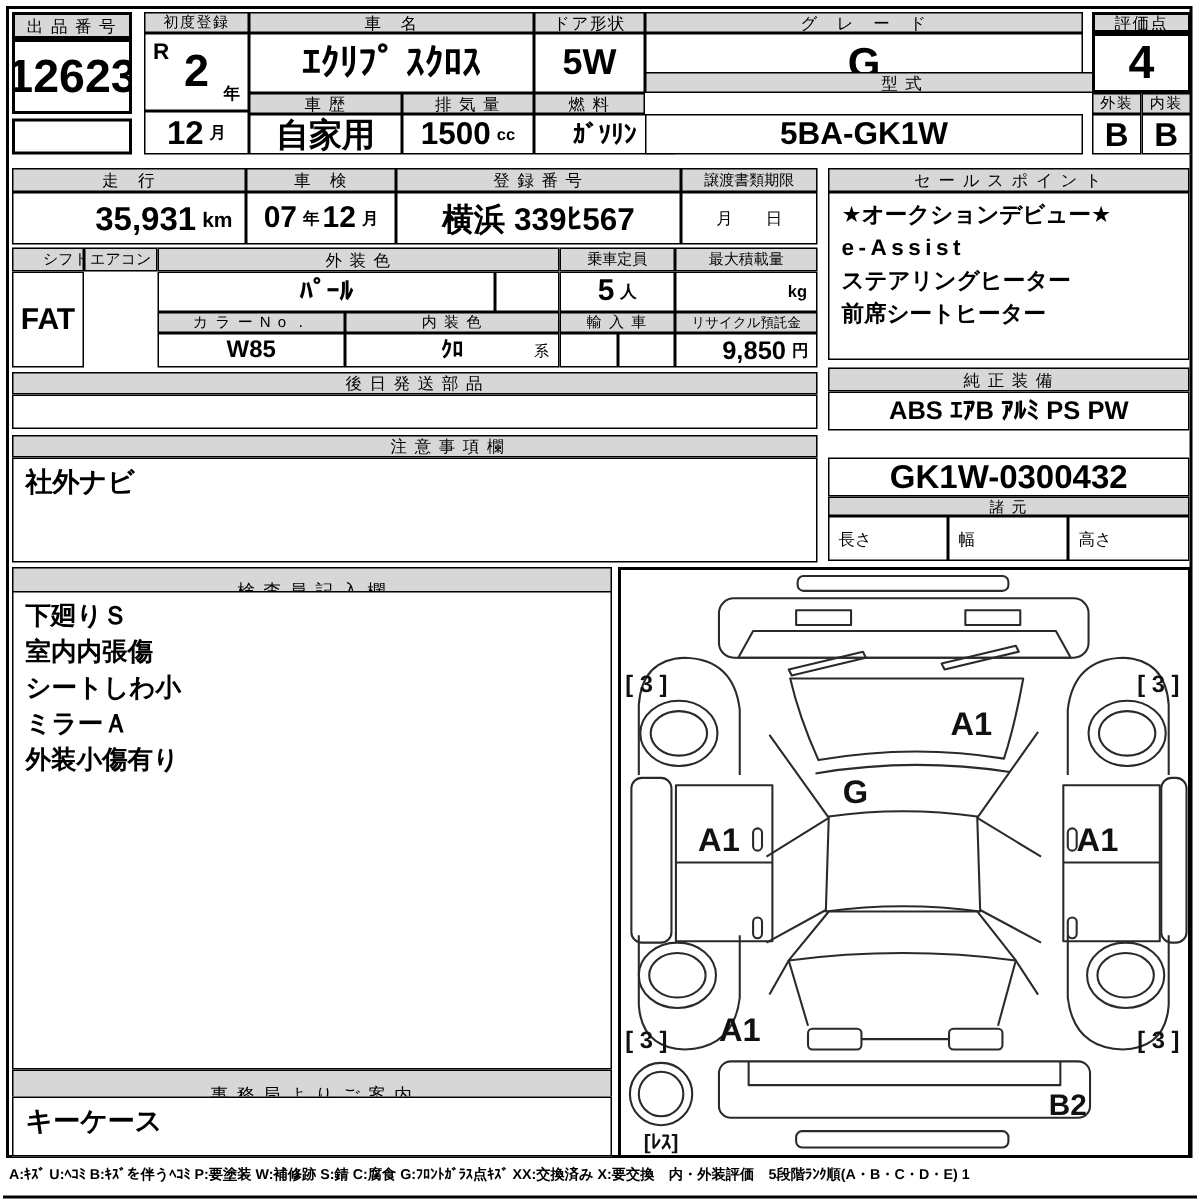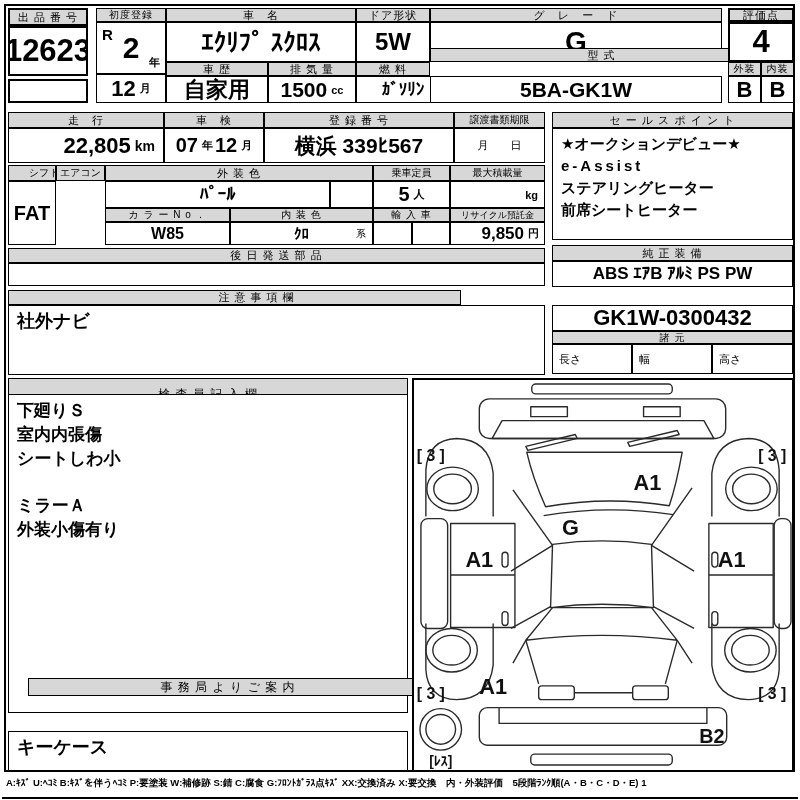--- a/index.html
+++ b/index.html
@@ -66,21 +66,21 @@
 
   <div class="hdr" style="left:728px;top:8px;width:66px;height:14px;border-width:2px;">評価点</div>
   <div class="cell thick" style="left:728px;top:22px;width:66px;height:40px;font-size:31px;">4</div>
   <div class="hdr" style="left:728px;top:62px;width:33px;height:14px;font-size:10px;">外装</div>
   <div class="hdr" style="left:761px;top:62px;width:33px;height:14px;font-size:10px;">内装</div>
   <div class="cell" style="left:728px;top:76px;width:33px;height:27px;font-size:22px;">B</div>
   <div class="cell" style="left:761px;top:76px;width:33px;height:27px;font-size:22px;">B</div>
 
   <div class="hdr" style="left:8px;top:112px;width:156px;height:16px;">走　行</div>
   <div class="cell right" style="left:8px;top:128px;width:156px;height:35px;padding-right:8px;">
-    <span style="font-size:22px;">22,805</span>
+    <span style="font-size:22px;">35,931</span>
     <span class="unit" style="font-size:14px;">km</span>
   </div>
   <div class="hdr" style="left:164px;top:112px;width:100px;height:16px;">車　検</div>
   <div class="cell" style="left:164px;top:128px;width:100px;height:35px;">
     <span style="font-size:20px;">07</span>
     <span class="unit">年</span>
     <span style="font-size:20px;margin-left:2px;">12</span>
     <span class="unit">月</span>
   </div>
   <div class="hdr" style="left:264px;top:112px;width:190px;height:16px;">登 録 番 号</div>
@@ -128,39 +128,39 @@
   <div class="cell right" style="left:450px;top:222px;width:95px;height:23px;padding-right:5px;">
     <span style="font-size:17px;">9,850</span>
     <span class="unit">円</span>
   </div>
 
   <div class="hdr" style="left:8px;top:248px;width:537px;height:15px;">後 日 発 送 部 品</div>
   <div class="cell left" style="left:8px;top:263px;width:537px;height:23px;padding-left:8px;font-size:14px;"></div>
   <div class="hdr" style="left:552px;top:245px;width:241px;height:16px;">純 正 装 備</div>
   <div class="cell" style="left:552px;top:261px;width:241px;height:26px;font-size:17px;">ABS ｴｱB ｱﾙﾐ PS PW</div>
 
-  <div class="hdr" style="left:8px;top:290px;width:453px;height:15px;padding-left:44px;">注 意 事 項 欄</div>
+  <div class="hdr" style="left:8px;top:290px;width:537px;height:15px;padding-left:44px;">注 意 事 項 欄</div>
   <div class="cell lines" style="left:8px;top:305px;width:537px;height:70px;font-size:18px;">
     <div>社外ナビ</div>
   </div>
   <div class="cell" style="left:552px;top:305px;width:241px;height:26px;font-size:22px;">GK1W-0300432</div>
   <div class="hdr" style="left:552px;top:331px;width:241px;height:13px;font-size:10px;">諸 元</div>
   <div class="cell left" style="left:552px;top:344px;width:80px;height:30px;padding-left:6px;font-size:11px;font-weight:normal;">長さ</div>
   <div class="cell left" style="left:632px;top:344px;width:80px;height:30px;padding-left:6px;font-size:11px;font-weight:normal;">幅</div>
   <div class="cell left" style="left:712px;top:344px;width:81px;height:30px;padding-left:6px;font-size:11px;font-weight:normal;">高さ</div>
 
   <div class="hdr" style="left:8px;top:378px;width:400px;height:32px;font-size:12px;">検 査 員 記 入 欄</div>
   <div class="cell lines" style="left:8px;top:394px;width:400px;height:319px;font-size:17px;">
     <div style="line-height:24px;">下廻りＳ</div>
     <div style="line-height:24px;">室内内張傷</div>
     <div style="line-height:24px;">シートしわ小</div>
-    <div style="line-height:24px;margin-top:23px;">ミラーＡ</div>
+    <div style="line-height:24px;">ミラーＡ</div>
     <div style="line-height:24px;">外装小傷有り</div>
   </div>
-  <div class="hdr" style="left:8px;top:678px;width:400px;height:18px;font-size:12px;margin-left:20px;">事 務 局 よ り ご 案 内</div>
+  <div class="hdr" style="left:8px;top:713px;width:400px;height:34px;font-size:12px;">事 務 局 よ り ご 案 内</div>
   <div class="cell lines" style="left:8px;top:731px;width:400px;height:40px;font-size:18px;">
     <div>キーケース</div>
   </div>
 
   <div class="cell" style="left:412px;top:378px;width:382px;height:394px;border-width:2px;">
     <svg width="378" height="390" viewBox="0 0 382 392">
       <g fill="none" stroke="#2a2a2a" stroke-width="1.4" stroke-linejoin="round">
 
         <rect x="119" y="3" width="142" height="10" rx="4"></rect>
 

